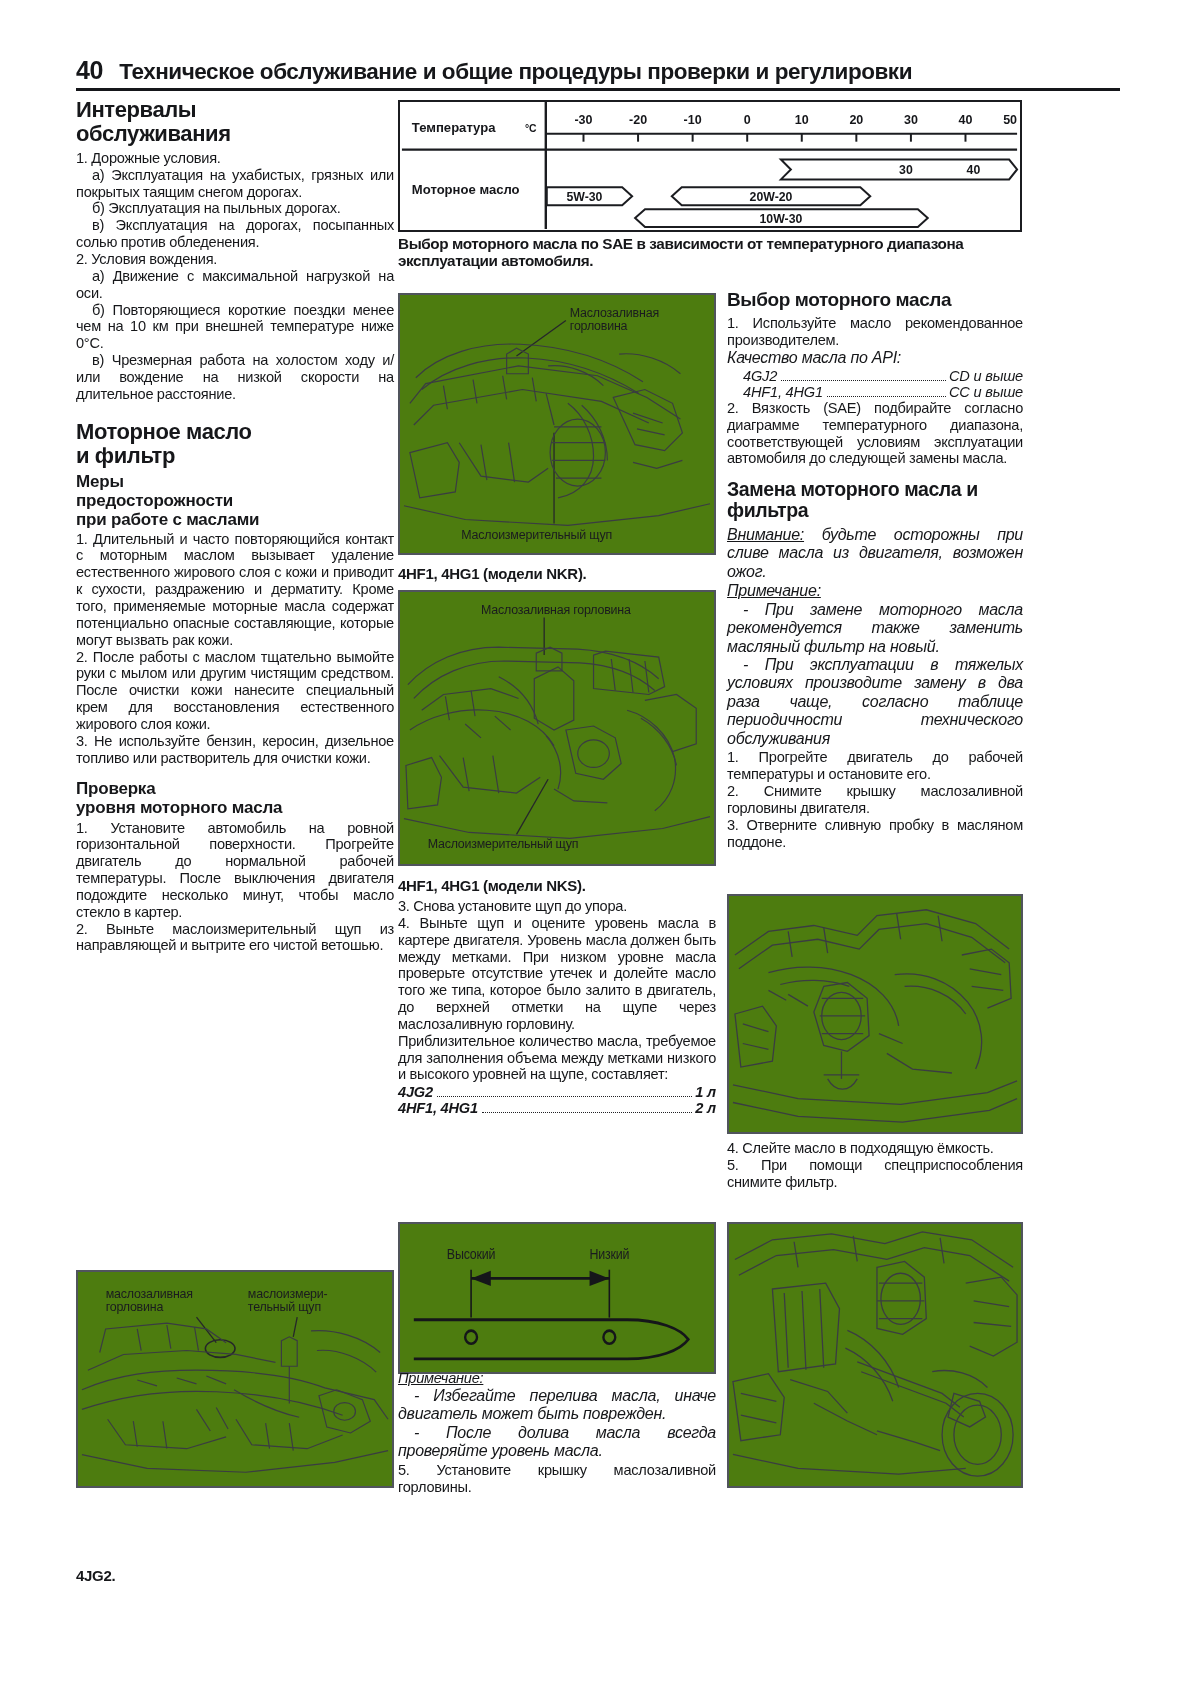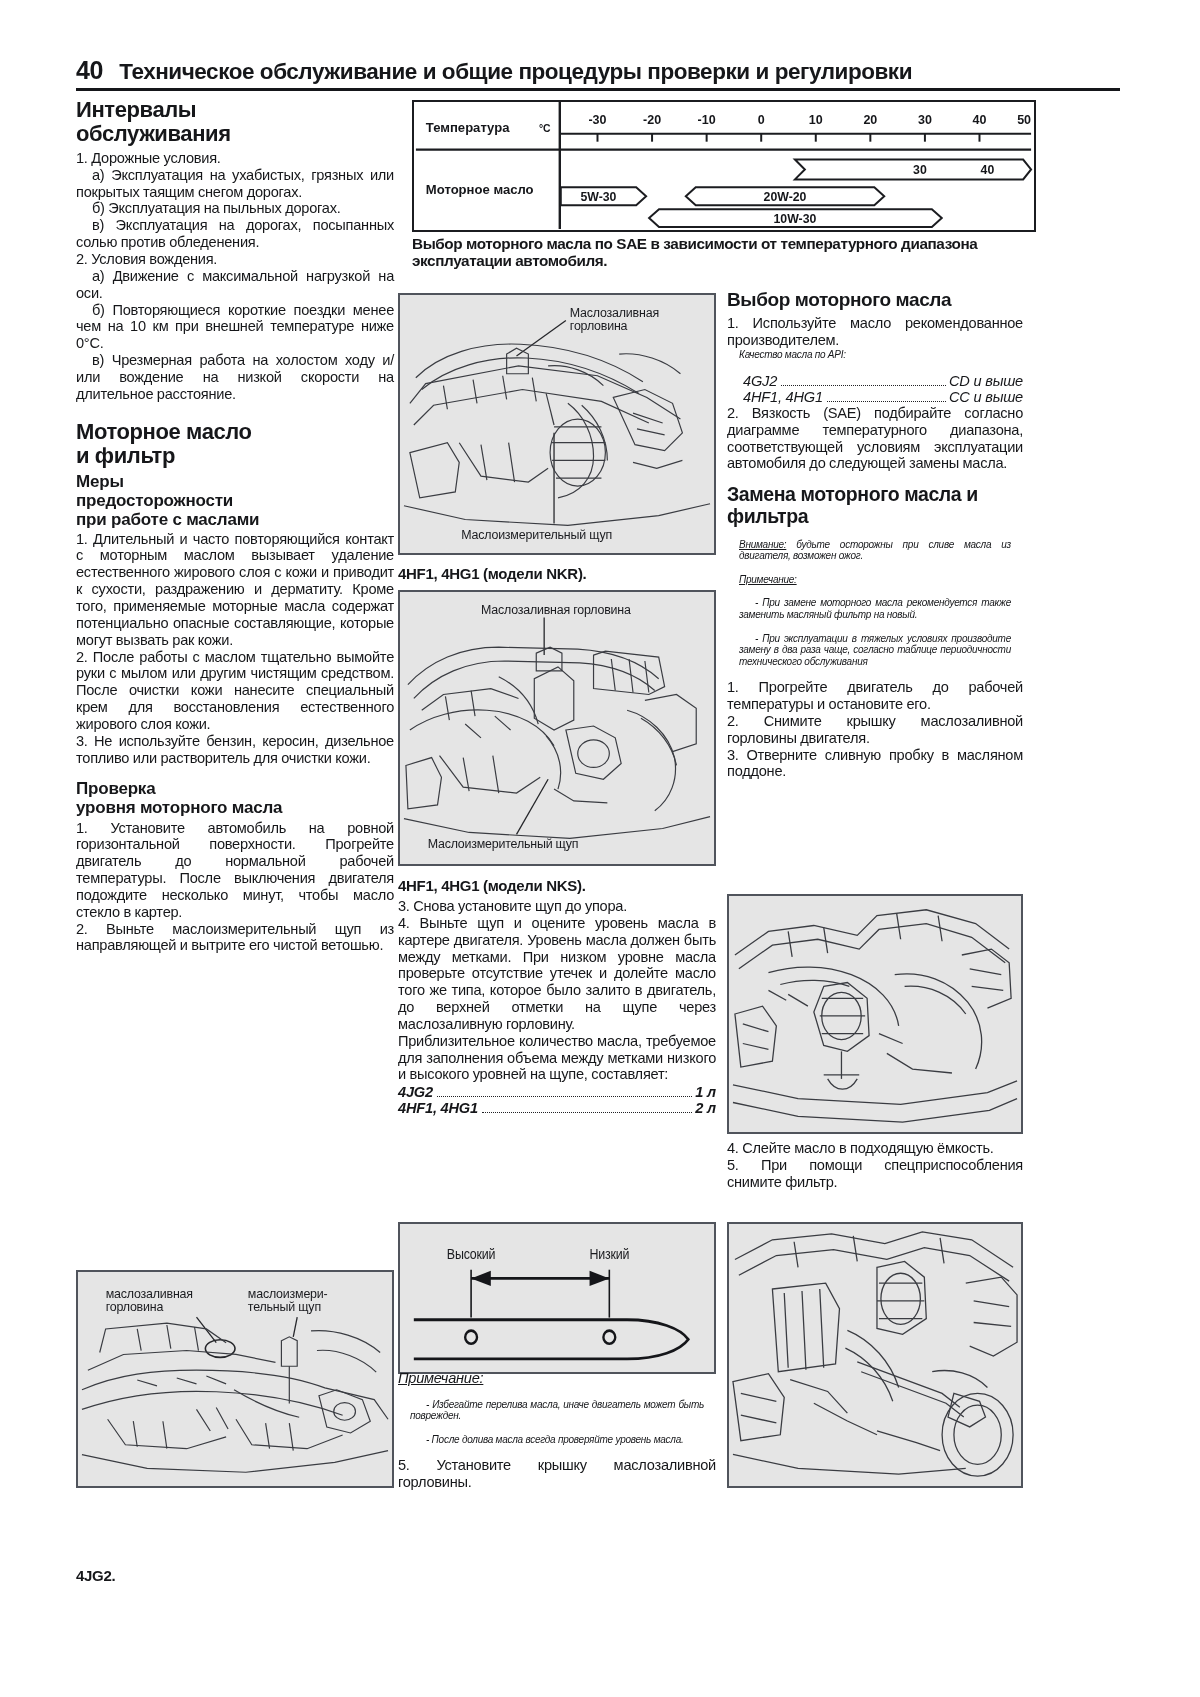--- a/index.html
+++ b/index.html
@@ -33,40 +33,40 @@
   h3.sub {
     font-size:17px; font-weight:bold; line-height:1.12;
     margin:10px 0 2px 0; letter-spacing:-0.2px;
   }
   p.body {
     font-size:14.6px; line-height:1.155; margin:0;
     text-align:justify; letter-spacing:-0.25px;
     word-spacing:-0.2px;
   }
   p.body.ind { text-indent:16px; }
-  p.ital { font-style:italic; font-size:10px; line-height:1.155; margin:12px; text-align:justify; letter-spacing:-0.25px; }
+  p.ital { font-style:italic; font-size:16px; line-height:1.155; margin:0; text-align:justify; letter-spacing:-0.25px; }
   p.ital.ind { text-indent:16px; }
   .u { text-decoration:underline; }
 
   .dotlead { display:flex; align-items:baseline; font-style:italic; font-size:14.6px; letter-spacing:-0.2px; }
   .dotlead .lead { flex:1 1 auto; border-bottom:1.6px dotted #202125; margin:0 3px 3px 4px; height:0.72em; }
   .dotlead .lbl { padding-left:16px; white-space:nowrap; }
   .dotlead .val { white-space:nowrap; }
   .dotlead.plain { font-style:normal;font-weight:bold; }
 
   
   .fig {
-    border:2.5px solid #50545c; background:#e5e5e5; position:relative; overflow:hidden;
+    border:2.5px solid #50545c; background:#4d7c0f; position:relative; overflow:hidden;
   }
   .figcap { font-size:15px; font-weight:bold; margin-top:5px; letter-spacing:-0.3px; }
   .fig svg { display:block; width:100%; height:100%; }
   .flabel { font-size:12.6px; fill:#1a1b1f; font-family:"Liberation Sans", sans-serif; letter-spacing:-0.2px; }
 
   
-  .chart-wrap { position:absolute; left:412px; top:100px; width:633px; }
+  .chart-wrap { position:absolute; left:398px; top:100px; width:633px; }
   .chart-box { border:2.5px solid #1b1c20; width:624px; height:132px; position:relative; background:#fff; }
   .chart-box svg { display:block; }
   .chart-cap { font-size:15.3px; font-weight:bold; line-height:1.1; margin-top:4px; letter-spacing:-0.4px; }
   .ctext { font-family:"Liberation Sans", sans-serif; fill:#15161a; font-weight:bold; }
 </style>
 </head>
 <body>
 
 <div class="page">
 

